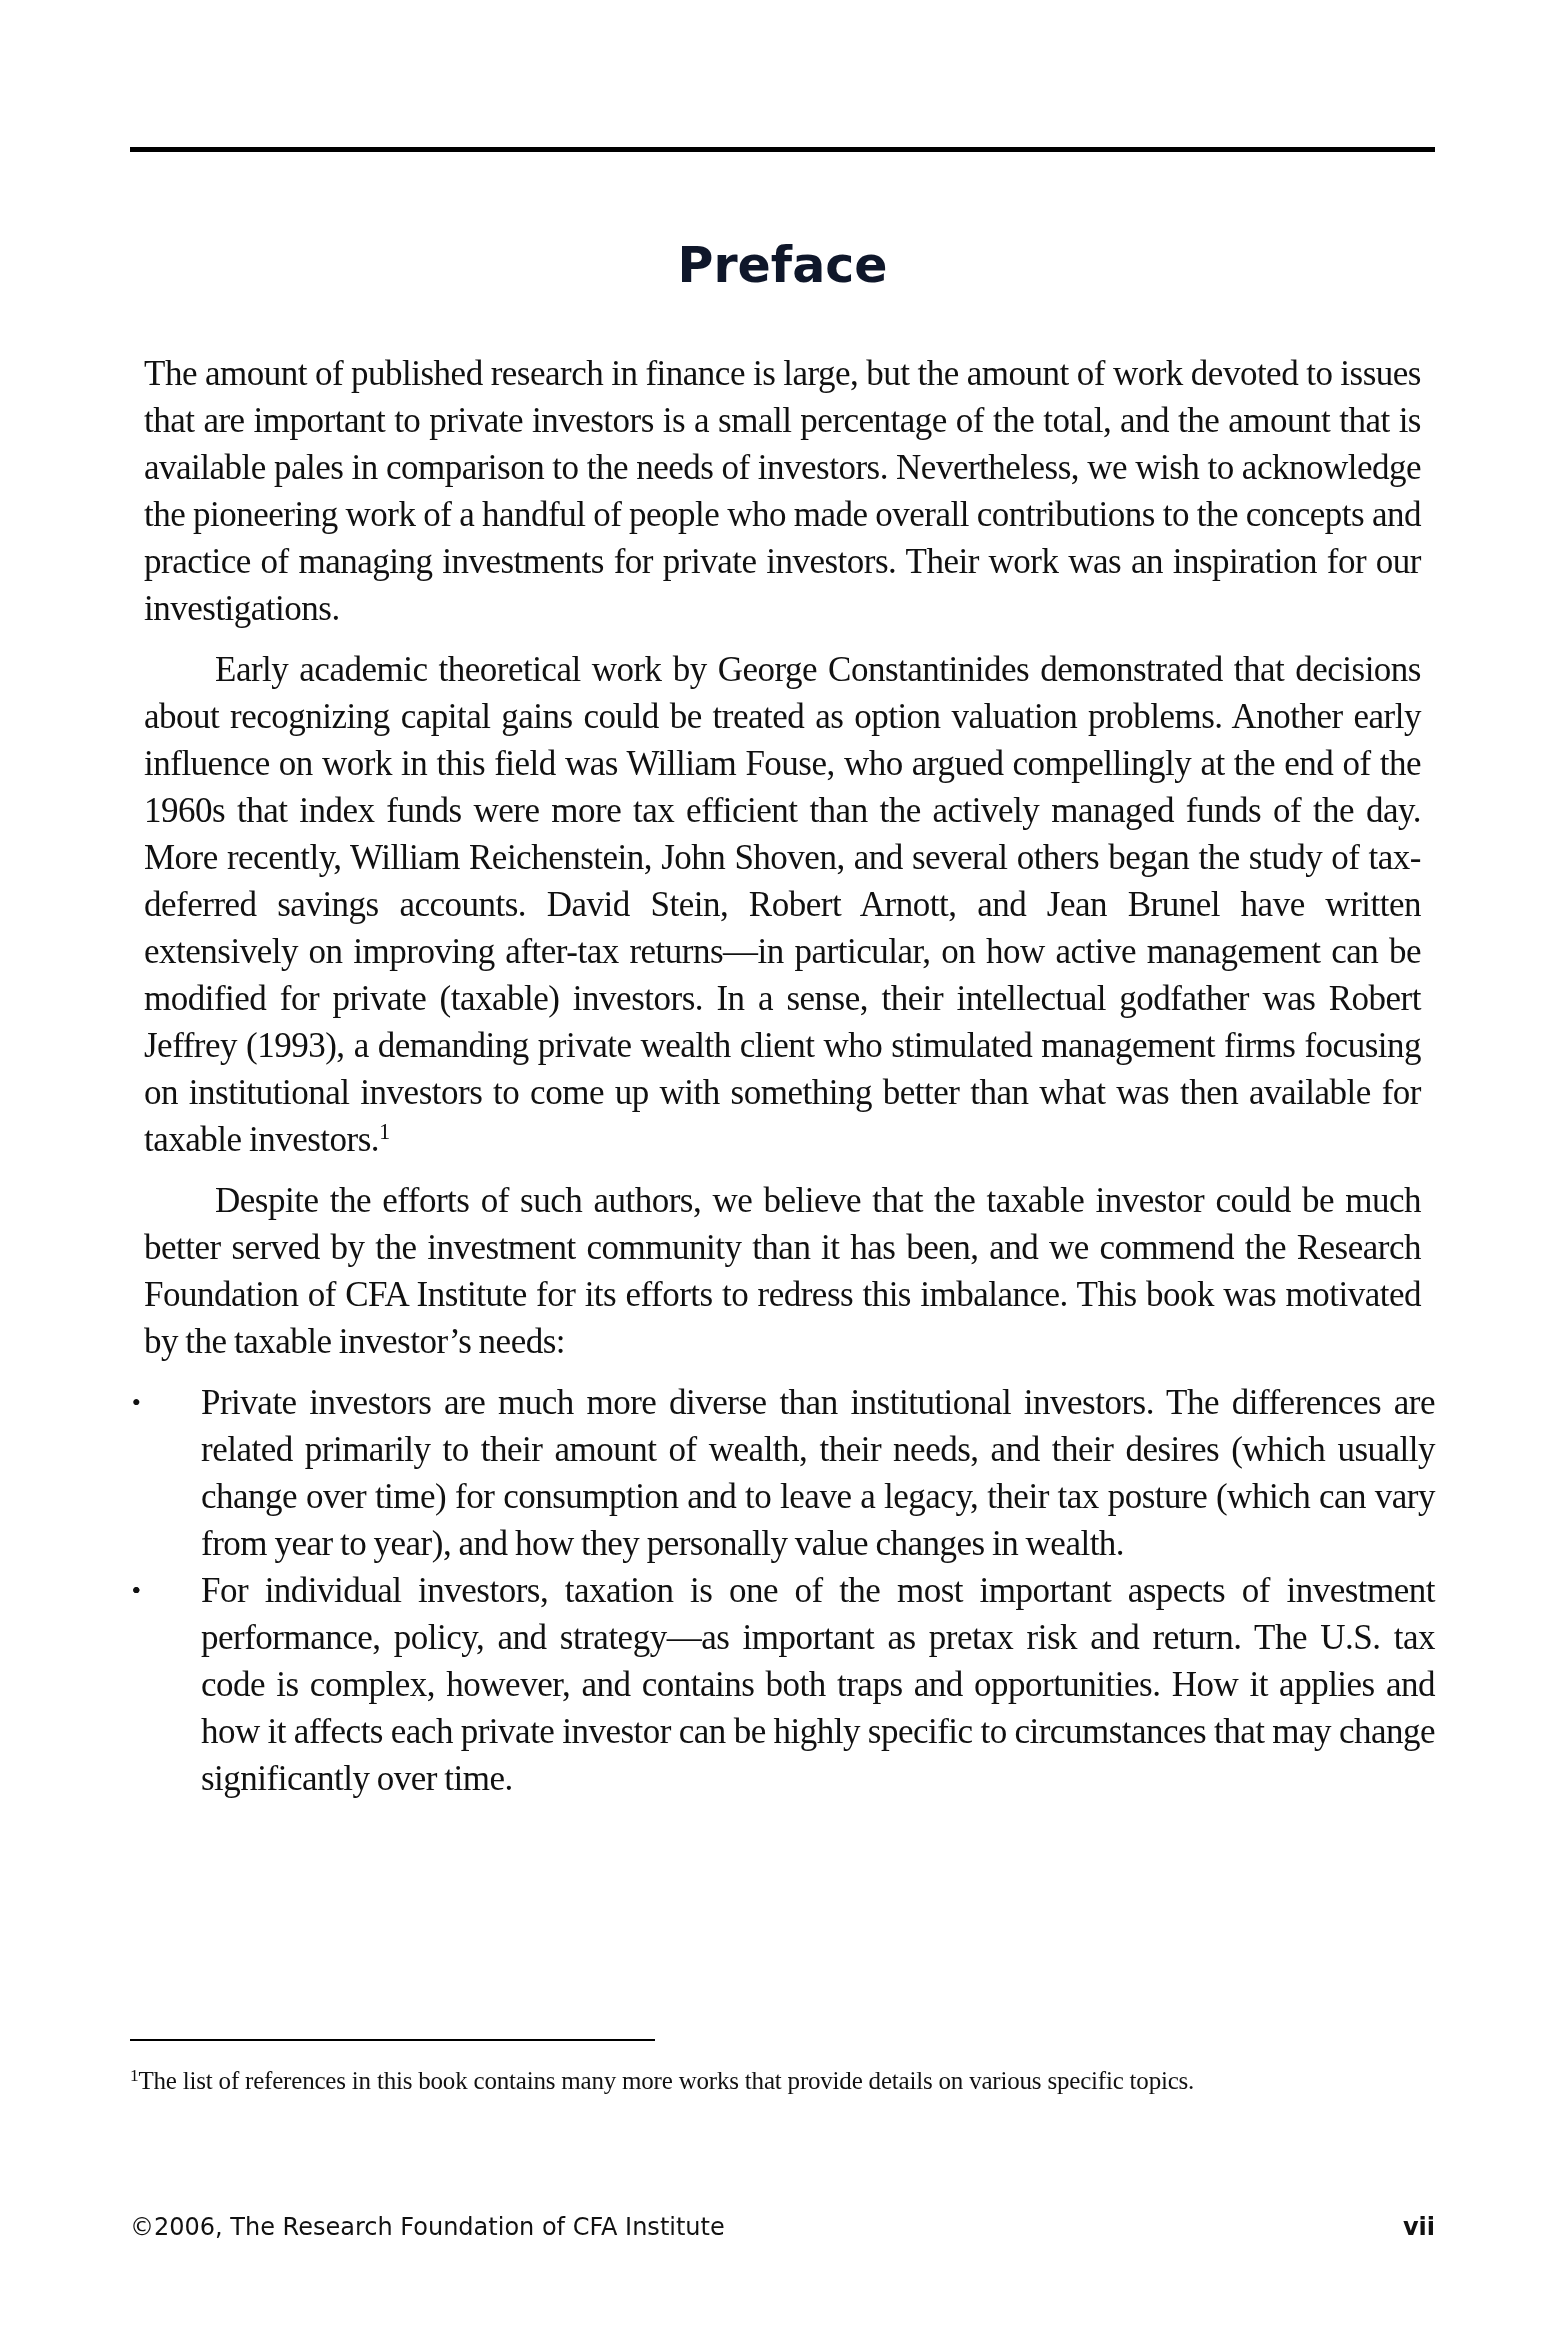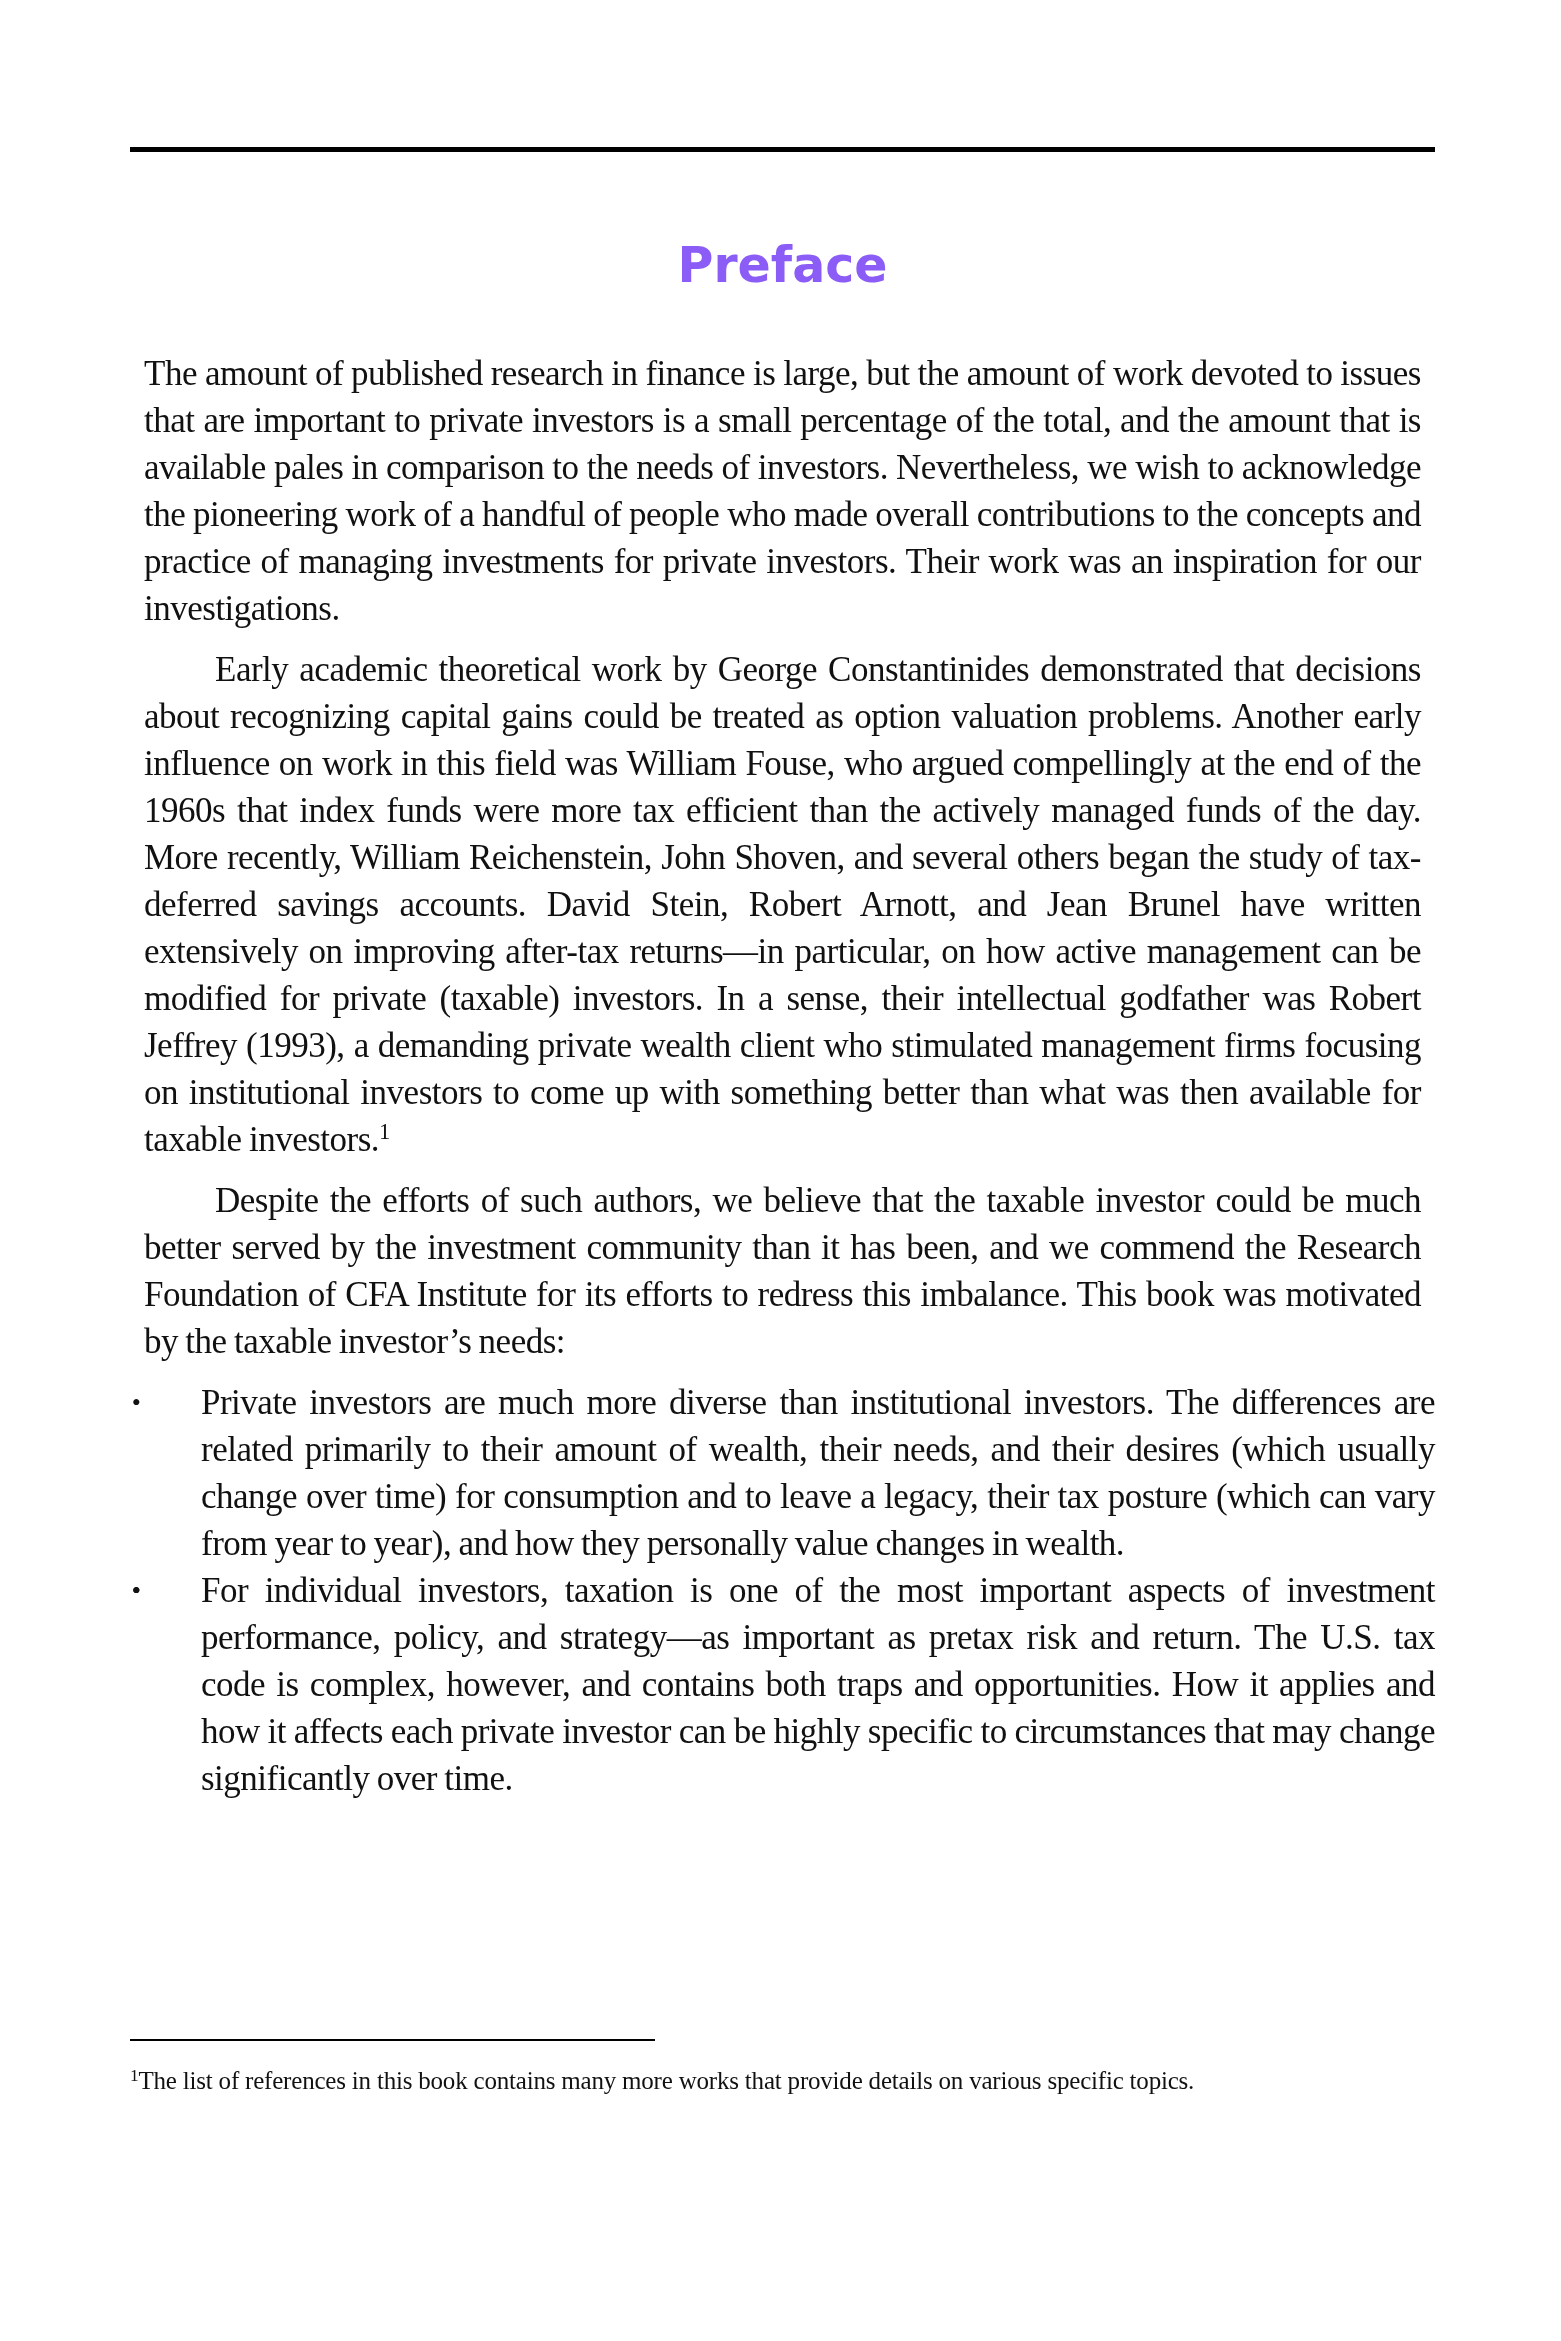--- a/index.html
+++ b/index.html
@@ -34,21 +34,21 @@
     position: absolute;
     left: 0;
     top: 198px;
     width: 1305px;
     text-align: center;
     font-family: "DejaVu Sans", "Liberation Sans", sans-serif;
     font-weight: bold;
     font-size: 49px;
     letter-spacing: 0px;
     line-height: 69px;
-    color: #8b5cf6;
+    color: #0f172a;
   }
   .body-text {
     position: absolute;
     left: 0;
     top: 336px;
     width: 1305px;
     font-size: 35px;
     line-height: 47px;
     text-align: justify;
     letter-spacing: -0.5px;
@@ -152,14 +152,18 @@
       </li>
     </ul>
   </div>
 
   <div class="fn-rule"></div>
 
   <div class="footnote">
     <span class="fn-mark">1</span><span>The list of references in this book contains many more works that provide details on various specific topics.</span>
   </div>
 
+  <div class="footer">
+    <span class="copyright">©2006, The Research Foundation of CFA Institute</span>
+    <span class="page-number">vii</span>
+  </div>
 </div>
 
 
 </body></html>

